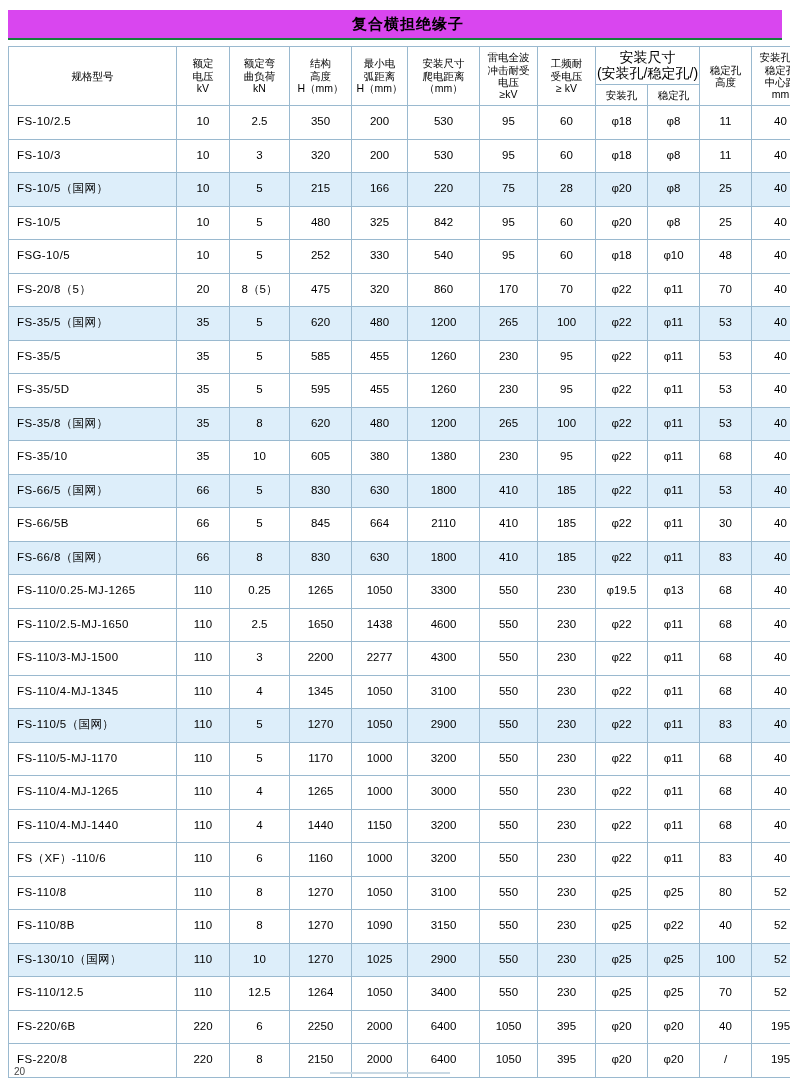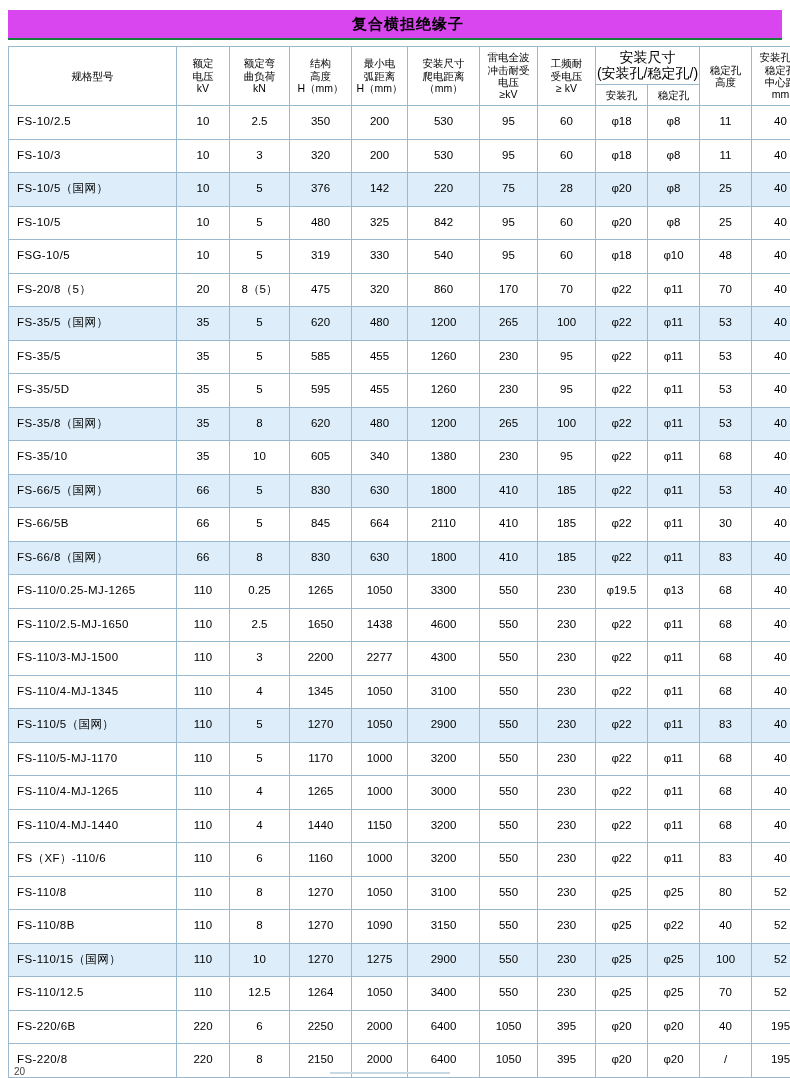--- a/index.html
+++ b/index.html
@@ -229,22 +229,22 @@
           <td>60</td>
           <td>φ18</td>
           <td>φ8</td>
           <td>11</td>
           <td>40</td>
         </tr>
         <tr class="alt">
           <td class="model">FS-10/5（国网）</td>
           <td>10</td>
           <td>5</td>
-          <td>376</td>
-          <td>142</td>
+          <td>215</td>
+          <td>166</td>
           <td>220</td>
           <td>75</td>
           <td>28</td>
           <td>φ20</td>
           <td>φ8</td>
           <td>25</td>
           <td>40</td>
         </tr>
         <tr class="plain">
           <td class="model">FS-10/5</td>
@@ -257,21 +257,21 @@
           <td>60</td>
           <td>φ20</td>
           <td>φ8</td>
           <td>25</td>
           <td>40</td>
         </tr>
         <tr class="plain">
           <td class="model">FSG-10/5</td>
           <td>10</td>
           <td>5</td>
-          <td>319</td>
+          <td>252</td>
           <td>330</td>
           <td>540</td>
           <td>95</td>
           <td>60</td>
           <td>φ18</td>
           <td>φ10</td>
           <td>48</td>
           <td>40</td>
         </tr>
         <tr class="plain">
@@ -342,21 +342,21 @@
           <td>φ22</td>
           <td>φ11</td>
           <td>53</td>
           <td>40</td>
         </tr>
         <tr class="plain">
           <td class="model">FS-35/10</td>
           <td>35</td>
           <td>10</td>
           <td>605</td>
-          <td>340</td>
+          <td>380</td>
           <td>1380</td>
           <td>230</td>
           <td>95</td>
           <td>φ22</td>
           <td>φ11</td>
           <td>68</td>
           <td>40</td>
         </tr>
         <tr class="alt">
           <td class="model">FS-66/5（国网）</td>
@@ -548,25 +548,25 @@
           <td>1090</td>
           <td>3150</td>
           <td>550</td>
           <td>230</td>
           <td>φ25</td>
           <td>φ22</td>
           <td>40</td>
           <td>52</td>
         </tr>
         <tr class="alt">
-          <td class="model">FS-110/15（国网）</td>
+          <td class="model">FS-130/10（国网）</td>
           <td>110</td>
           <td>10</td>
           <td>1270</td>
-          <td>1275</td>
+          <td>1025</td>
           <td>2900</td>
           <td>550</td>
           <td>230</td>
           <td>φ25</td>
           <td>φ25</td>
           <td>100</td>
           <td>52</td>
         </tr>
         <tr class="plain">
           <td class="model">FS-110/12.5</td>

